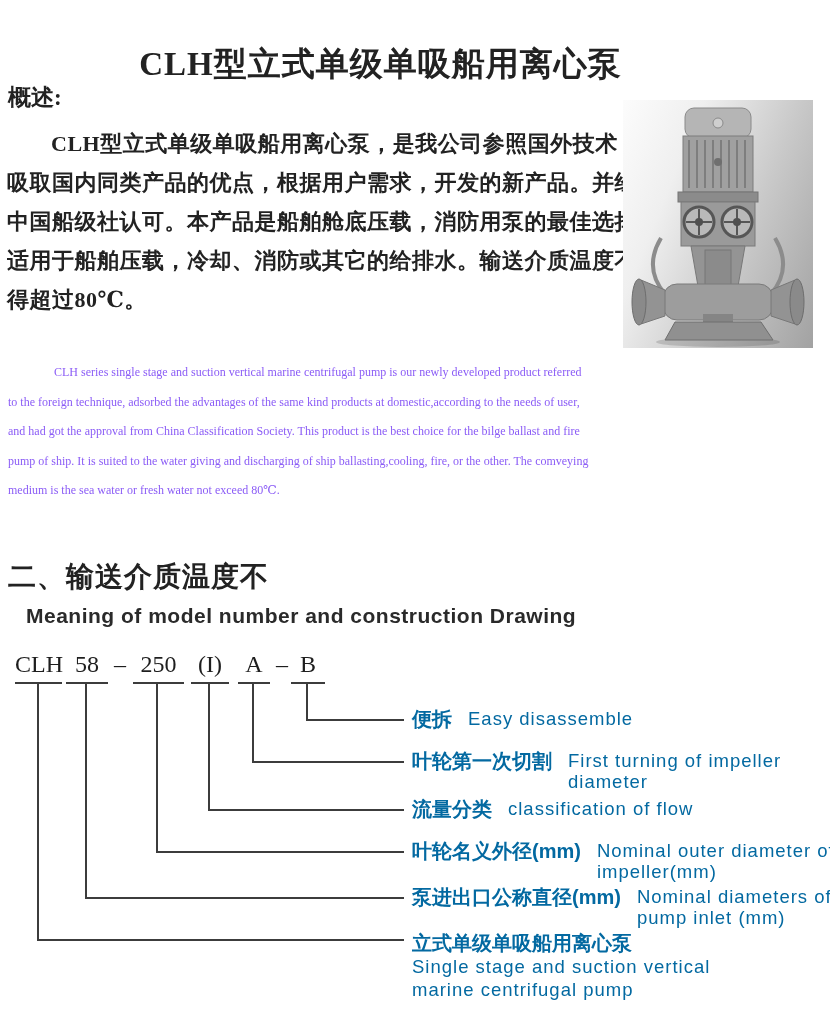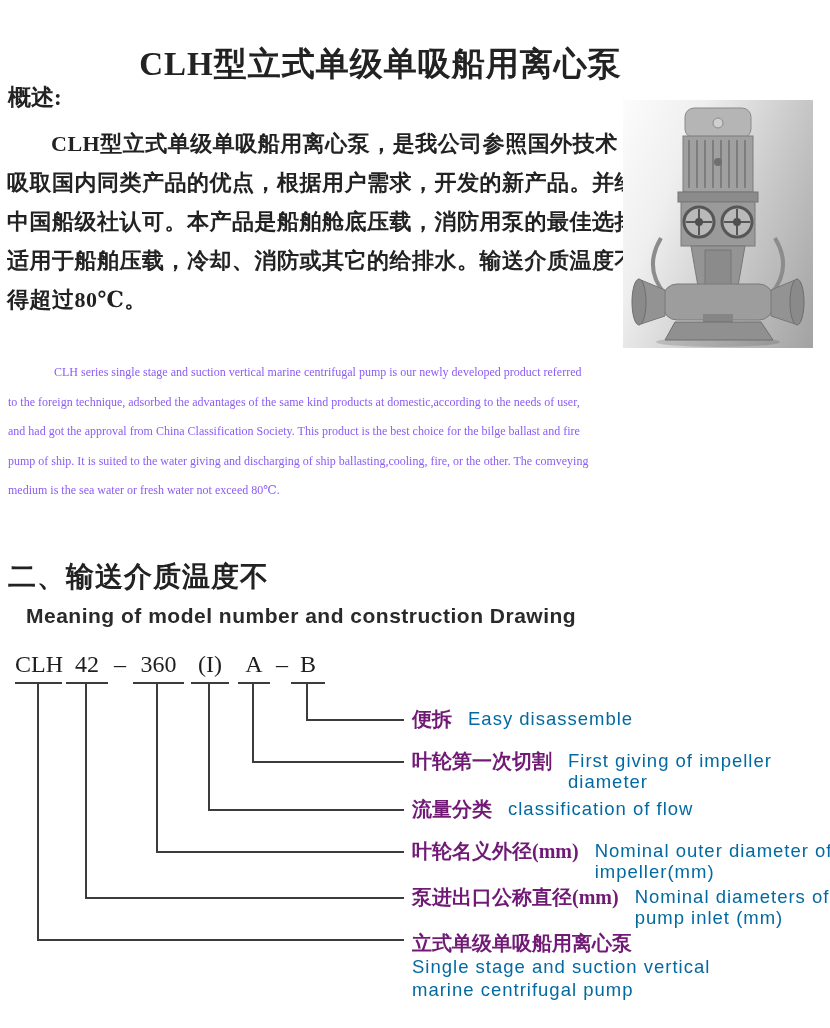--- a/index.html
+++ b/index.html
@@ -33,22 +33,22 @@
   .sec-cn{top:558px;left:8px;font-size:28px;font-weight:bold;letter-spacing:1px;}
   .sec-en{top:604px;left:26px;font-size:21px;font-weight:600;letter-spacing:0.5px;color:#2a2a2a;}
 
   .diagram{top:645px;left:0;width:830px;height:383px;}
   .seg{top:6px;height:28px;font-size:24px;text-align:center;white-space:nowrap;color:#1e1e1e;}
   .uline{top:37px;height:2px;background:#3c3c3c;}
   .vline{width:2px;background:#3c3c3c;}
   .hline{height:2px;background:#3c3c3c;}
 
   .dlabel{left:412px;display:flex;gap:16px;align-items:flex-start;white-space:nowrap;}
-  .dlabel .cn{font-size:20px;font-weight:bold;line-height:22px;color:#701a75;
-              font-family:Liberation Serif, serif;}
+  .dlabel .cn{font-size:20px;font-weight:bold;line-height:22px;color:#0369a1;
+              font-family:Liberation Sans, sans-serif;}
   .dlabel .en{font-size:18.5px;line-height:21px;letter-spacing:1px;color:#0369a1;
               font-family:"Liberation Sans","DejaVu Sans",sans-serif;font-weight:500;}
   .dlabel .encol{display:flex;flex-direction:column;}
   .dlabel.col{flex-direction:column;gap:2px;justify-content:center;}
 </style>
 </head>
 <body>
 
 <h1 class="abs title">CLH型立式单级单吸船用离心泵</h1>
 
@@ -122,23 +122,23 @@
   <div class="en-line">pump of ship. It is suited to the water giving and discharging of ship ballasting,cooling, fire, or the other. The comveying</div>
   <div class="en-line">medium is the sea water or fresh water not exceed 80℃.</div>
 </div>
 
 <div class="abs sec-cn sans">二、输送介质温度不</div>
 <div class="abs sec-en sans">Meaning of model number and construction Drawing</div>
 
 <div class="abs diagram">
 
   <div class="abs seg" style="left:15px;width:47px;">CLH</div>
-  <div class="abs seg" style="left:66px;width:42px;">42</div>
+  <div class="abs seg" style="left:66px;width:42px;">58</div>
   <div class="abs seg" style="left:110px;width:20px;">–</div>
-  <div class="abs seg" style="left:133px;width:51px;">360</div>
+  <div class="abs seg" style="left:133px;width:51px;">250</div>
   <div class="abs seg" style="left:191px;width:38px;">(I)</div>
   <div class="abs seg" style="left:238px;width:32px;">A</div>
   <div class="abs seg" style="left:273px;width:18px;">–</div>
   <div class="abs seg" style="left:291px;width:34px;">B</div>
 
   <div class="abs uline" style="left:15px;width:47px;"></div>
   <div class="abs uline" style="left:66px;width:42px;"></div>
   <div class="abs uline" style="left:133px;width:51px;"></div>
   <div class="abs uline" style="left:191px;width:38px;"></div>
   <div class="abs uline" style="left:238px;width:32px;"></div>
@@ -159,21 +159,21 @@
   <div class="abs hline" style="left:37px;top:294px;width:367px;"></div>
 
   <div class="abs dlabel" style="top:63px;">
     <span class="cn">便拆</span>
     <span class="en">Easy disassemble</span>
   </div>
 
   <div class="abs dlabel" style="top:105px;">
     <span class="cn">叶轮第一次切割</span>
     <span class="encol">
-      <span class="en">First giving of impeller</span>
+      <span class="en">First turning of impeller</span>
       <span class="en">diameter</span>
     </span>
   </div>
 
   <div class="abs dlabel" style="top:153px;">
     <span class="cn">流量分类</span>
     <span class="en">classification of flow</span>
   </div>
 
   <div class="abs dlabel" style="top:195px;">

